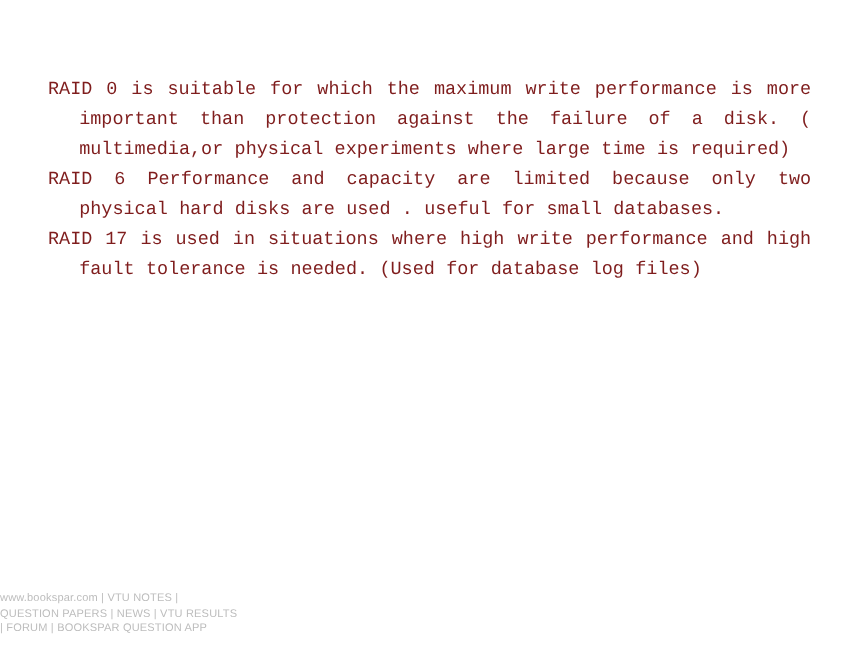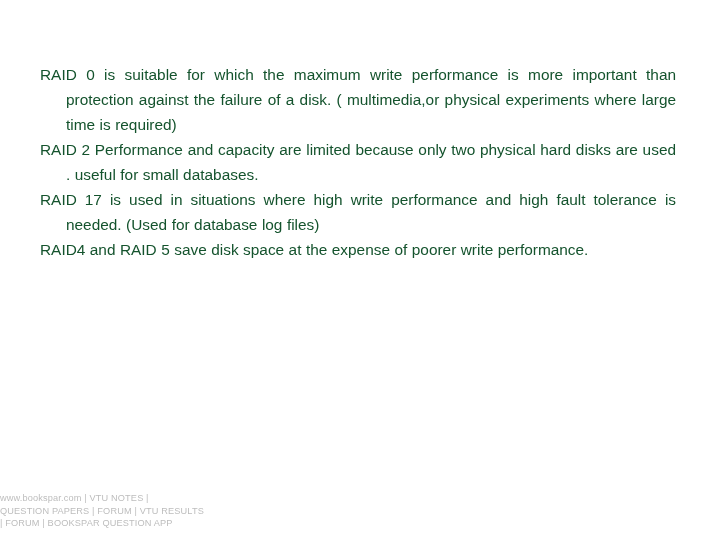--- a/index.html
+++ b/index.html
@@ -28,22 +28,22 @@
   .body-block {
     position: absolute;
     left: 40px;
     top: 62px;
     width: 636px;
   }
 
   .para {
     margin: 0 0 0 0;
     padding: 0;
-    color: #14532d;
-    font-family: Liberation Sans, sans-serif;
+    color: #7f1d1d;
+    font-family: Liberation Mono, monospace;
     font-size: 15.4px;
     line-height: 25px;
     text-align: justify;
     text-justify: inter-word;
     
     padding-left: 26px;
     text-indent: -26px;
     word-spacing: 0.2px;
   }
 
@@ -70,24 +70,23 @@
     white-space: nowrap;
   }
 </style>
 </head>
 <body>
 
 <div class="slide">
 
   <div class="body-block">
     <p class="para">RAID 0 is suitable for which the maximum write performance is more important than protection against the failure of a disk. ( multimedia,or physical experiments where large time is required)</p>
-    <p class="para">RAID 2 Performance and capacity are limited because only two physical hard disks are used . useful for small databases.</p>
+    <p class="para">RAID 6 Performance and capacity are limited because only two physical hard disks are used . useful for small databases.</p>
     <p class="para">RAID 17 is used in situations where high write performance and high fault tolerance is needed. (Used for database log files)</p>
-    <p class="para">RAID4 and RAID 5 save disk space at the expense of poorer write performance.</p>
   </div>
 
   <div class="footer">
     <span class="footer-line">www.bookspar.com | VTU NOTES |</span>
-    <span class="footer-line">QUESTION PAPERS | FORUM | VTU RESULTS</span>
+    <span class="footer-line">QUESTION PAPERS | NEWS | VTU RESULTS</span>
     <span class="footer-line">| FORUM | BOOKSPAR QUESTION APP</span>
   </div>
 
 </div>
 
 </body></html>

